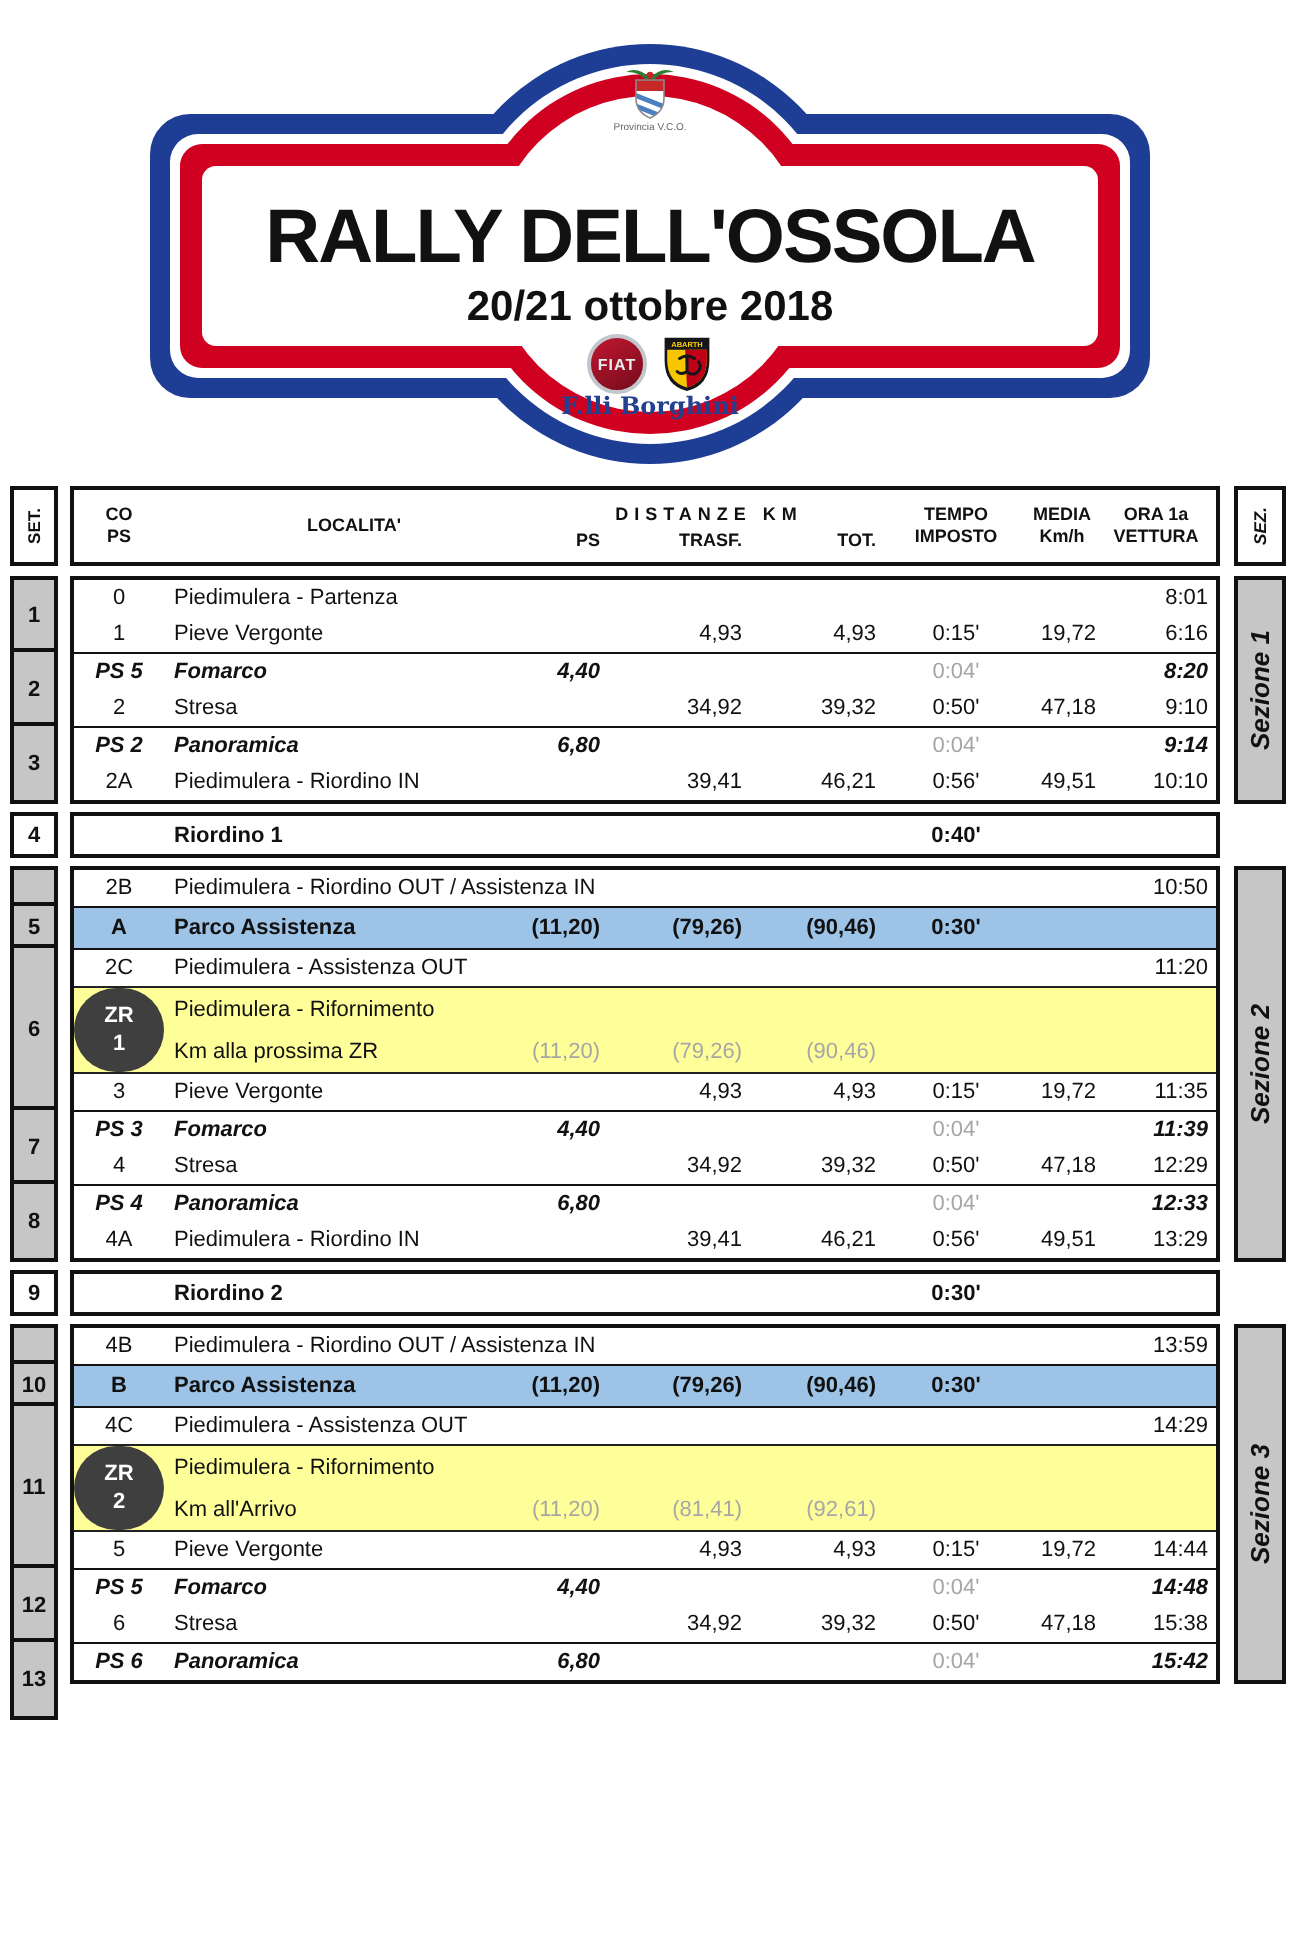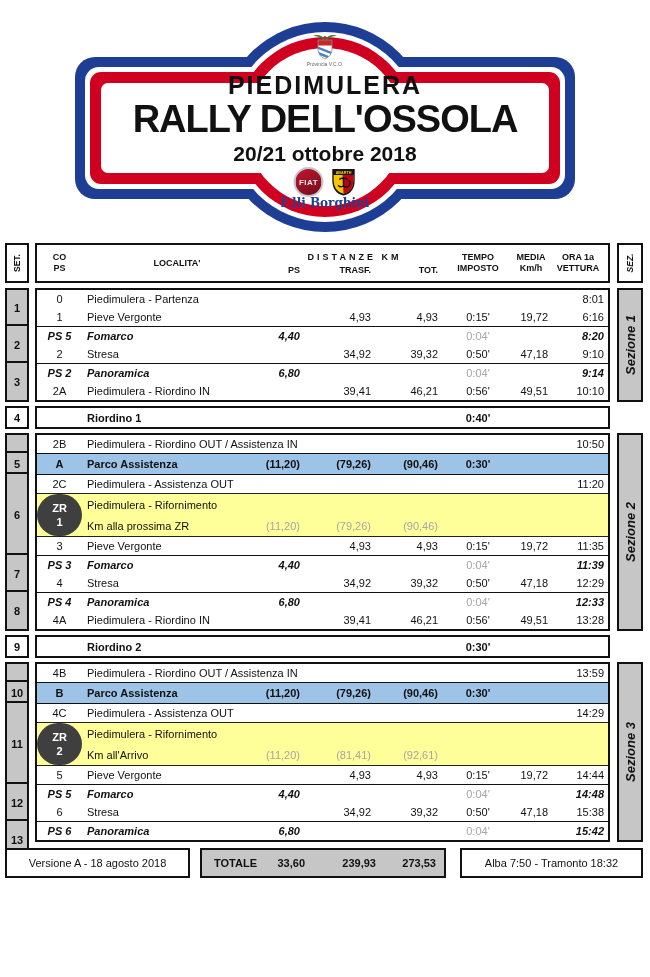--- a/index.html
+++ b/index.html
@@ -137,21 +137,20 @@
           </clipPath>
         <path d="M8,7 H22 V16 Q22,23 15,26 Q8,23 8,16 Z" fill="#ffffff"></path>
         <g clip-path="url(#cshield)">
           <rect x="8" y="7" width="14" height="5.5" fill="#c62828"></rect>
           <path d="M8,13.5 L22,19 V21.6 L8,16.1 Z" fill="#4a7fc1"></path>
           <path d="M8,18.8 L22,24.3 V26.9 L8,21.4 Z" fill="#4a7fc1"></path>
         </g>
         <path d="M8,7 H22 V16 Q22,23 15,26 Q8,23 8,16 Z" fill="none" stroke="#8a8a8a" stroke-width="0.8"></path>
       </svg>
       <div class="provincia">Provincia V.C.O.</div>
-      <div class="town">PIEDIMULERA</div>
       <div class="rally-title">RALLY DELL'OSSOLA</div>
       <div class="date">20/21 ottobre 2018</div>
       <div class="logos">
         <div class="fiat">
           <span>FIAT</span>
         </div>
         <svg width="26" height="28" viewBox="0 0 26 30">
           <path d="M1,1 H25 V13 Q25,26.5 13,29.5 Q1,26.5 1,13 Z" fill="#15151a"></path>
           <path d="M2.4,7.4 H23.6 V13 Q23.6,24.6 13,27.6 Q2.4,24.6 2.4,13 Z" fill="#f6c600"></path>
           <path d="M12,7.4 L23.6,7.4 L23.6,13 Q23.6,24.6 13,27.6 Z" fill="#c00016"></path>
@@ -358,21 +357,21 @@
                 <span class="c tempo">0:04'</span>
                 <span class="c ora">12:33</span>
               </div>
               <div class="trow std-row">
                 <span class="c co">4A</span>
                 <span class="c loc">Piedimulera - Riordino IN</span>
                 <span class="c trasf">39,41</span>
                 <span class="c tot">46,21</span>
                 <span class="c tempo">0:56'</span>
                 <span class="c media">49,51</span>
-                <span class="c ora">13:28</span>
+                <span class="c ora">13:29</span>
               </div>
             </div>
           </div>
           <div class="sezcol bar">
             <span class="vlabel">Sezione 2</span>
           </div>
         </div>
         <div class="band">
           <div class="setcol">
             <div class="setcell white fill">9</div>
@@ -470,28 +469,14 @@
               </div>
             </div>
           </div>
           <div class="sezcol bar">
             <span class="vlabel">Sezione 3</span>
           </div>
         </div>
       </div>
   </div>
 
-  <div class="footer">
-    <div class="fbox version">
-      <span>Versione A - 18 agosto 2018</span>
-    </div>
-    <div class="fbox total">
-      <span class="tl">TOTALE</span>
-      <span class="tv tv1">33,60</span>
-      <span class="tv tv2">239,93</span>
-      <span class="tv tv3">273,53</span>
-    </div>
-    <div class="fbox daylight">
-      <span>Alba 7:50 - Tramonto 18:32</span>
-    </div>
-  </div>
 
 </div>
 
 </body></html>

